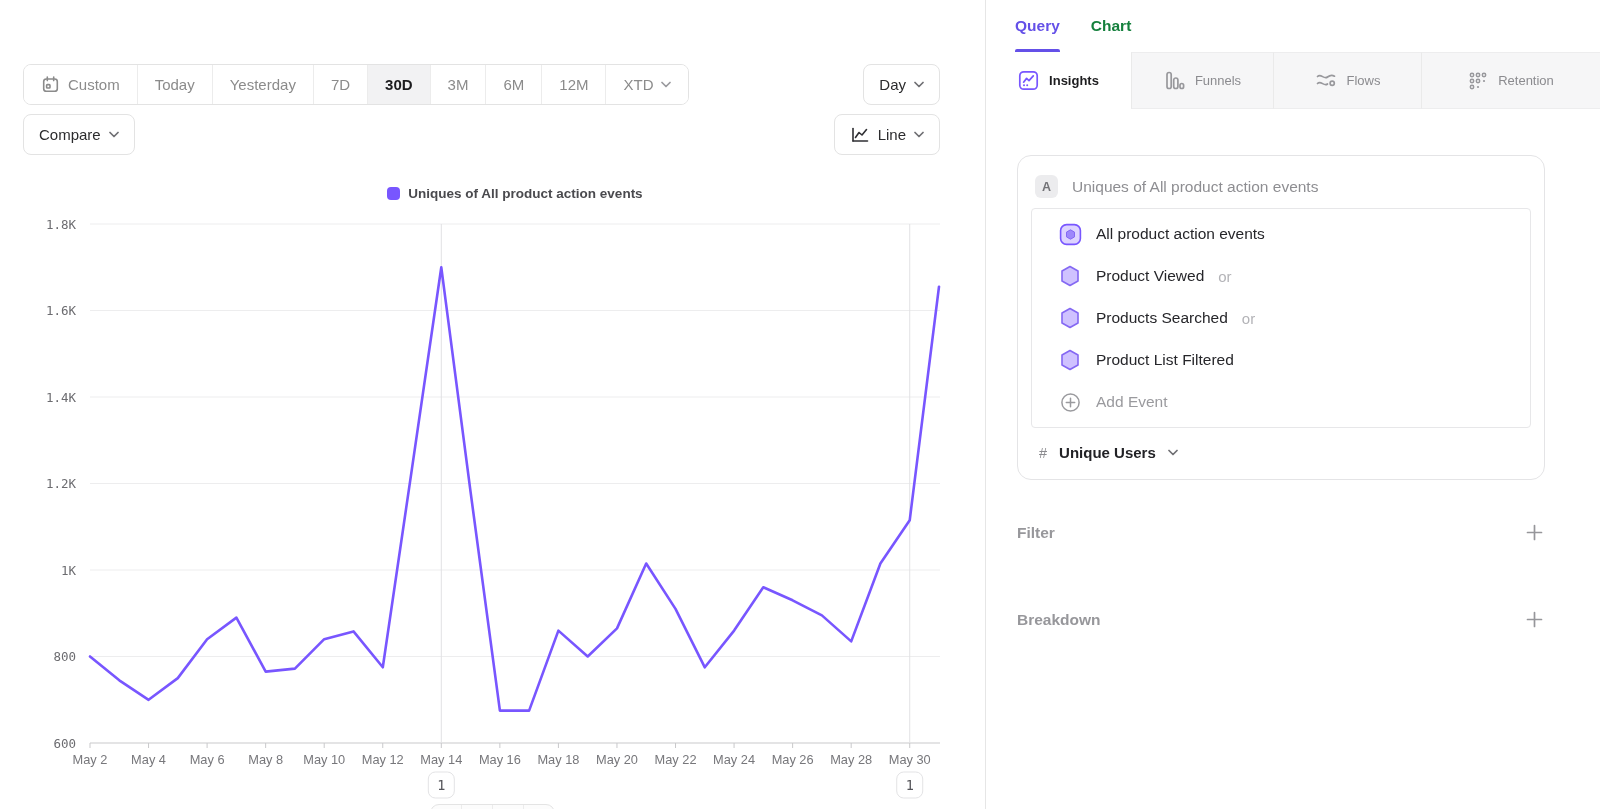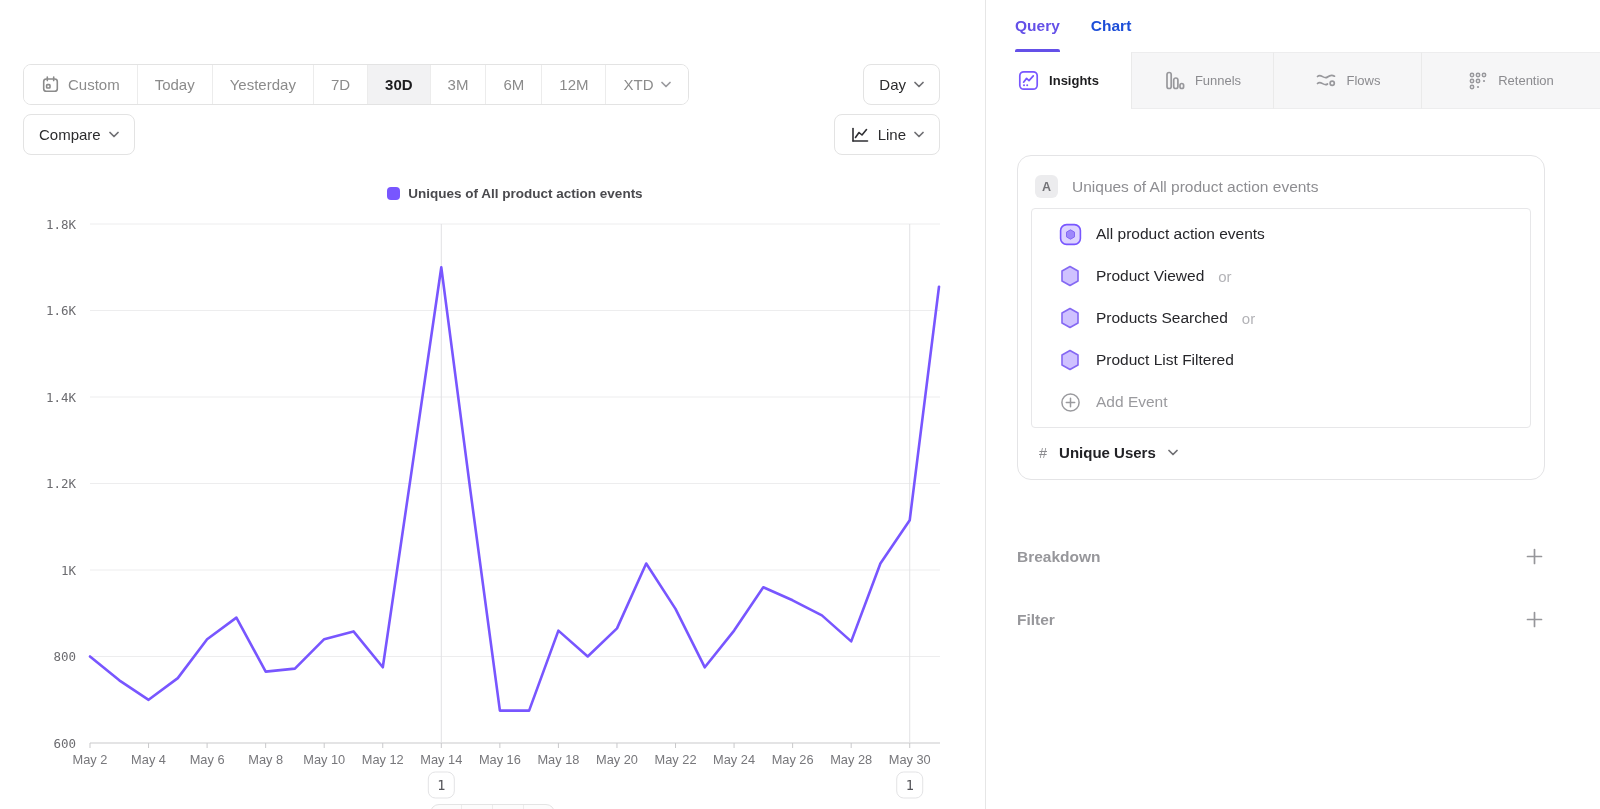--- a/index.html
+++ b/index.html
@@ -37,21 +37,21 @@
 
   .bottom-sliver { position:absolute; left:430px; top:804px; width:125px; height:22px;
     background:#fcfcfc; border:1px solid #e4e4e4; border-radius:9px; display:flex; }
   .bottom-sliver span { flex:1; border-right:1px solid #ececec; }
   .bottom-sliver span:last-child { border-right:none; }
 
   
   .panel { position:absolute; left:985px; top:0; width:615px; height:809px; background:#fff;
     border-left:1px solid #e6e6e6; }
   .panel-tabs { height:52px; display:flex; align-items:stretch; padding-left:29px; gap:31px; }
-  .ptab { display:flex; align-items:center; font-size:15.5px; font-weight:700; color:#1d4ed8;
+  .ptab { display:flex; align-items:center; font-size:15.5px; font-weight:700; color:#15803d;
     position:relative; cursor:pointer; }
   .ptab.active { color:#6450e8; }
   .ptab.active::after { content:""; position:absolute; left:0; right:0; bottom:0; height:3px;
     background:#6450e8; border-radius:2px 2px 0 0; }
 
   .report-tabs { display:flex; height:57px; }
   .rtab { display:flex; align-items:center; justify-content:center; gap:10px; font-size:13px;
     color:#8b8b8f; font-weight:500; background:#f6f6f7; border-left:1px solid #eaeaea;
     border-top:1px solid #ededee; border-bottom:1px solid #ededee; cursor:pointer; }
   .rtab.active { background:#fff; border-top:none; border-bottom:none; border-left:none;
@@ -354,29 +354,29 @@
 
         <div class="measure-row">
           <span class="measure-hash">#</span>
           <span class="measure-label">Unique Users</span>
           <svg class="chev" viewBox="0 0 10 7" width="11" height="8">
               <polyline points="1,1.5 5,5.5 9,1.5" stroke="#3a3a3e" stroke-width="1.7" fill="none" stroke-linecap="round" stroke-linejoin="round"></polyline>
             </svg>
         </div>
       </div>
 
+      <div class="sec-head dim filter">
+        <h3>Filter</h3>
+        <button class="plus-btn"><svg viewBox="0 0 17 17">
+              <path d="M8.5,1.5 V15.5 M1.5,8.5 H15.5"></path>
+            </svg></button>
+      </div>
+
       <div class="sec-head dim breakdown">
         <h3>Breakdown</h3>
         <button class="plus-btn"><svg viewBox="0 0 17 17">
               <path d="M8.5,1.5 V15.5 M1.5,8.5 H15.5"></path>
             </svg></button>
       </div>
 
-      <div class="sec-head dim filter">
-        <h3>Filter</h3>
-        <button class="plus-btn"><svg viewBox="0 0 17 17">
-              <path d="M8.5,1.5 V15.5 M1.5,8.5 H15.5"></path>
-            </svg></button>
-      </div>
-
     </div>
   </aside>
 </div>
 
 </body></html>

